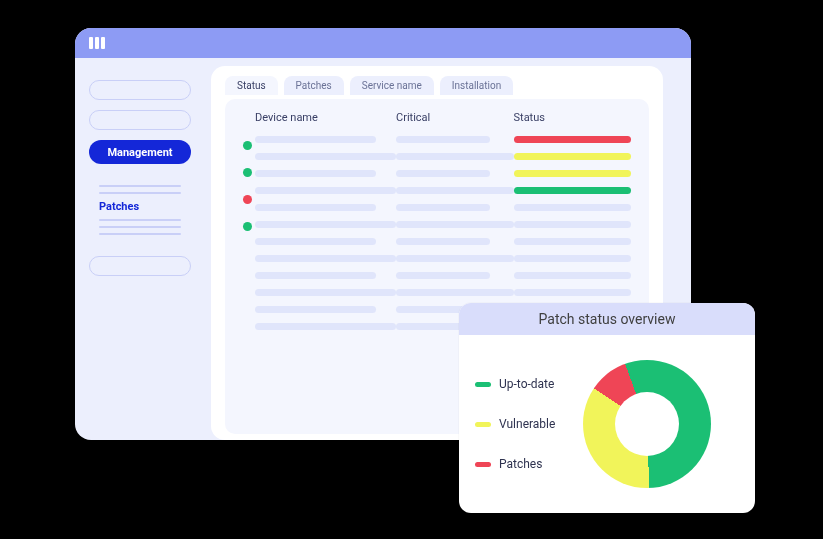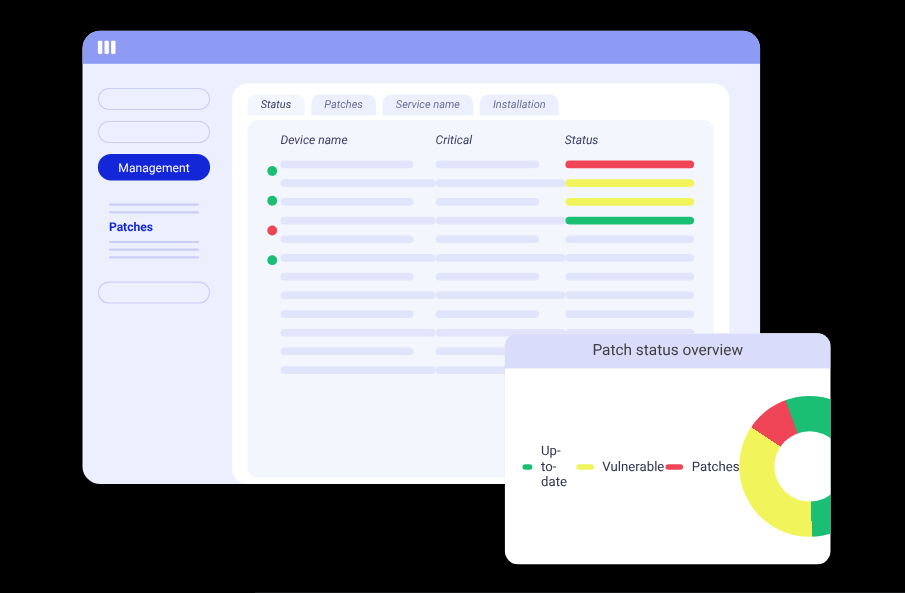--- a/index.html
+++ b/index.html
@@ -45,34 +45,33 @@
       height: 20px;
       border: 1px solid #c9cff7;
       border-radius: 999px;
     }
     .side-active {
       background: #1427d8;
       border-radius: 999px;
       height: 24px;
       display: flex; align-items: center; justify-content: center;
       color: #fff;
-      font-size: 11px; font-weight: 400;
+      font-size: 11px; font-weight: 700;
     }
     .side-submenu { padding: 6px 10px 6px 10px; }
     .side-line { height: 2px; background: #c9cff7; border-radius: 2px; margin: 5px 0; }
     .side-sub-active {
       color: #1427d8; font-size: 11px; font-weight: 700;
       margin: 6px 0;
     }
 
     
     .main {
       flex: 1;
-      padding: 18px 28px 0 6px;
-      font-style: italic;
+      padding: 8px 28px 0 6px;
     }
     .panel {
       background: #fff;
       border-radius: 14px;
       padding: 10px 14px 6px;
       height: 100%;
       display: flex; flex-direction: column;
     }
     .tabs { display: flex; gap: 6px; margin-bottom: 4px; }
     .tab {
@@ -128,21 +127,21 @@
       background: #d9ddfb;
       text-align: center;
       padding: 8px 0;
       font-size: 14px; color: #404040;
     }
     .chart-body {
       flex: 1;
       display: flex; align-items: center;
       padding: 0 16px;
     }
-    .legend { display: flex; flex-direction: row; gap: 1px; justify-content: flex-end; }
+    .legend { display: flex; flex-direction: column; gap: 26px; justify-content: flex-end; }
     .legend-row {
       display: flex; align-items: center; gap: 8px;
       font-size: 12px; color: #2f3350;
     }
     .legend-swatch { width: 16px; height: 5px; border-radius: 3px; }
     .donut-wrap { flex: 1; display: flex; justify-content: center; }
     .donut { width: 128px; height: 128px; border-radius: 50%; position: relative; }
     .donut::after {
       content: ""; position: absolute; inset: 32px;
       background: #fff; border-radius: 50%;

